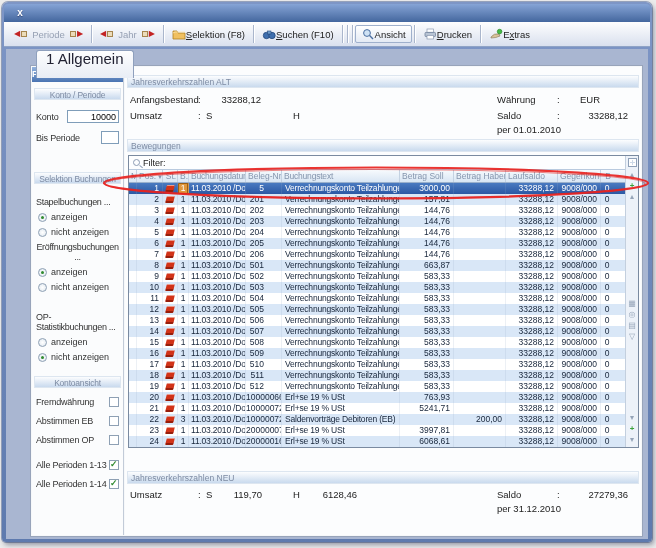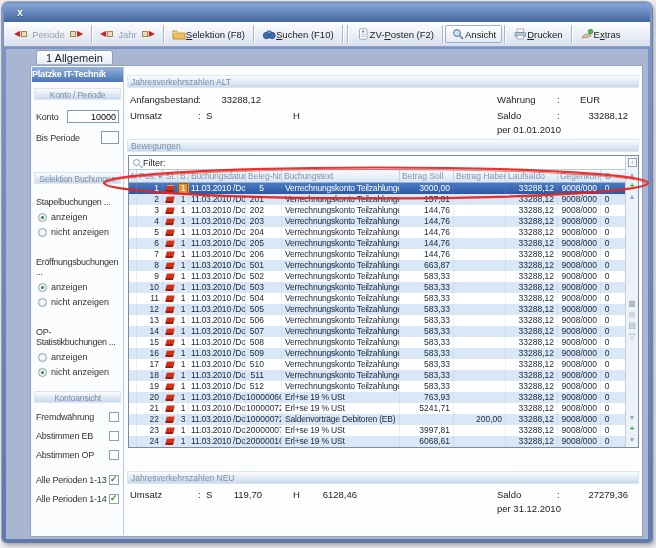--- a/index.html
+++ b/index.html
@@ -24,21 +24,21 @@
   .tbbtn { display:flex; align-items:center; padding:2px 5px; border:1px solid transparent; border-radius:2px; }
   .tbbtn.outlined { border-color:#9fb0cc; background:linear-gradient(#fff,#e4eaf4); }
   .tblabel-disabled { color:#97a1b4; }
   .navbtn { display:inline-flex; align-items:center; gap:1px; padding:1px 2px; }
   .navbtn .tri { font-style:normal; font-size:8px; color:#c32424; line-height:10px; }
   .navbtn .box { width:6px; height:6px; background:#ecdcba; border:1px solid #a5854e; display:inline-block; }
   u { text-decoration:underline; }
 
   
   .workspace { position:absolute; left:4px; right:4px; top:47px; bottom:3px; background:#a9b6d1; }
-  .tab { position:absolute; left:30px; top:1px; height:14px; padding:0 9px; font-size:11px; color:#223;
+  .tab { position:absolute; left:30px; top:1px; height:28px; padding:0 9px; font-size:15px; color:#223;
     background:linear-gradient(#fdfdfe,#e8edf5); border:1px solid #8fa0bd; border-bottom:none;
     border-radius:3px 3px 0 0; line-height:15px; z-index:2; }
   .mainpanel { position:absolute; left:24px; top:16px; width:613px; height:472px;
     background:#f6f8fa; border:1px solid #98a4ba; }
 
   
   .sidebar { position:absolute; left:1px; top:1px; width:92px; bottom:1px; background:#fbfcfd; border-right:1px solid #c2cbd8; font-size:9px; color:#333; overflow:hidden; }
   .sb-title { height:15px; line-height:15px; background:linear-gradient(#93b3de,#4a74b2); color:#fff; font-weight:bold; font-size:9px; letter-spacing:-0.2px; }
   .sb-subheader { margin:6px 2px 0; height:12px; line-height:12px; text-align:center; font-size:8.5px; color:#7d8ba3;
     background:linear-gradient(#fcfdfe,#c9daee); border:1px solid #dde6f0; letter-spacing:-0.2px; }
@@ -156,29 +156,20 @@
             <circle cx="4.5" cy="7.5" r="3.2" fill="#3f6fae" stroke="#24497c" stroke-width="0.8"></circle>
             <circle cx="10" cy="7.5" r="3.2" fill="#3f6fae" stroke="#24497c" stroke-width="0.8"></circle>
             <rect x="5.5" y="3" width="3.5" height="3" fill="#6f9ccb" stroke="#24497c" stroke-width="0.6"></rect>
           </svg>
         <span><u>S</u>uchen (F10)</span>
       </span>
       <span class="tbsep"></span>
 
       <span class="tbsep"></span>
 
-      <span class="tbbtn">
-        <svg width="14" height="12">
-            <rect x="3.5" y="0.8" width="7.5" height="10.4" rx="1" fill="#fff" stroke="#8a98b0" stroke-width="0.8"></rect>
-            <circle cx="7.2" cy="3.6" r="1.1" fill="#4a76c0"></circle>
-            <line x1="5" y1="6.4" x2="9.6" y2="6.4" stroke="#9fb0c8" stroke-width="0.8"></line>
-            <line x1="5" y1="8.4" x2="9.6" y2="8.4" stroke="#9fb0c8" stroke-width="0.8"></line>
-          </svg>
-        <span>ZV-<u>P</u>osten (F2)</span>
-      </span>
       <span class="tbsep"></span>
 
       <span class="tbbtn outlined">
         <svg width="14" height="12">
             <circle cx="6" cy="5" r="3.4" fill="#cfe2f4" stroke="#4a6ea0" stroke-width="1"></circle>
             <line x1="8.6" y1="7.6" x2="12" y2="11" stroke="#4a6ea0" stroke-width="1.4"></line>
           </svg>
         <span>Ansicht</span>
       </span>
       <span class="tbsep"></span>
@@ -225,21 +216,21 @@
           <div class="sb-grouplabel">Stapelbuchungen ...</div>
           <div class="radio-row">
               <span class="radio sel"></span>
               <span>anzeigen</span>
             </div>
           <div class="radio-row">
               <span class="radio"></span>
               <span>nicht anzeigen</span>
             </div>
 
-          <div class="sb-grouplabel" style="margin-top:20px;">Eröffnungsbuchungen ...</div>
+          <div class="sb-grouplabel" style="margin-top:5px;text-align:center;">Eröffnungsbuchungen ...</div>
           <div class="radio-row">
               <span class="radio sel"></span>
               <span>anzeigen</span>
             </div>
           <div class="radio-row">
               <span class="radio"></span>
               <span>nicht anzeigen</span>
             </div>
 
           <div class="sb-grouplabel" style="margin-top:20px;">OP-Statistikbuchungen ...</div>

